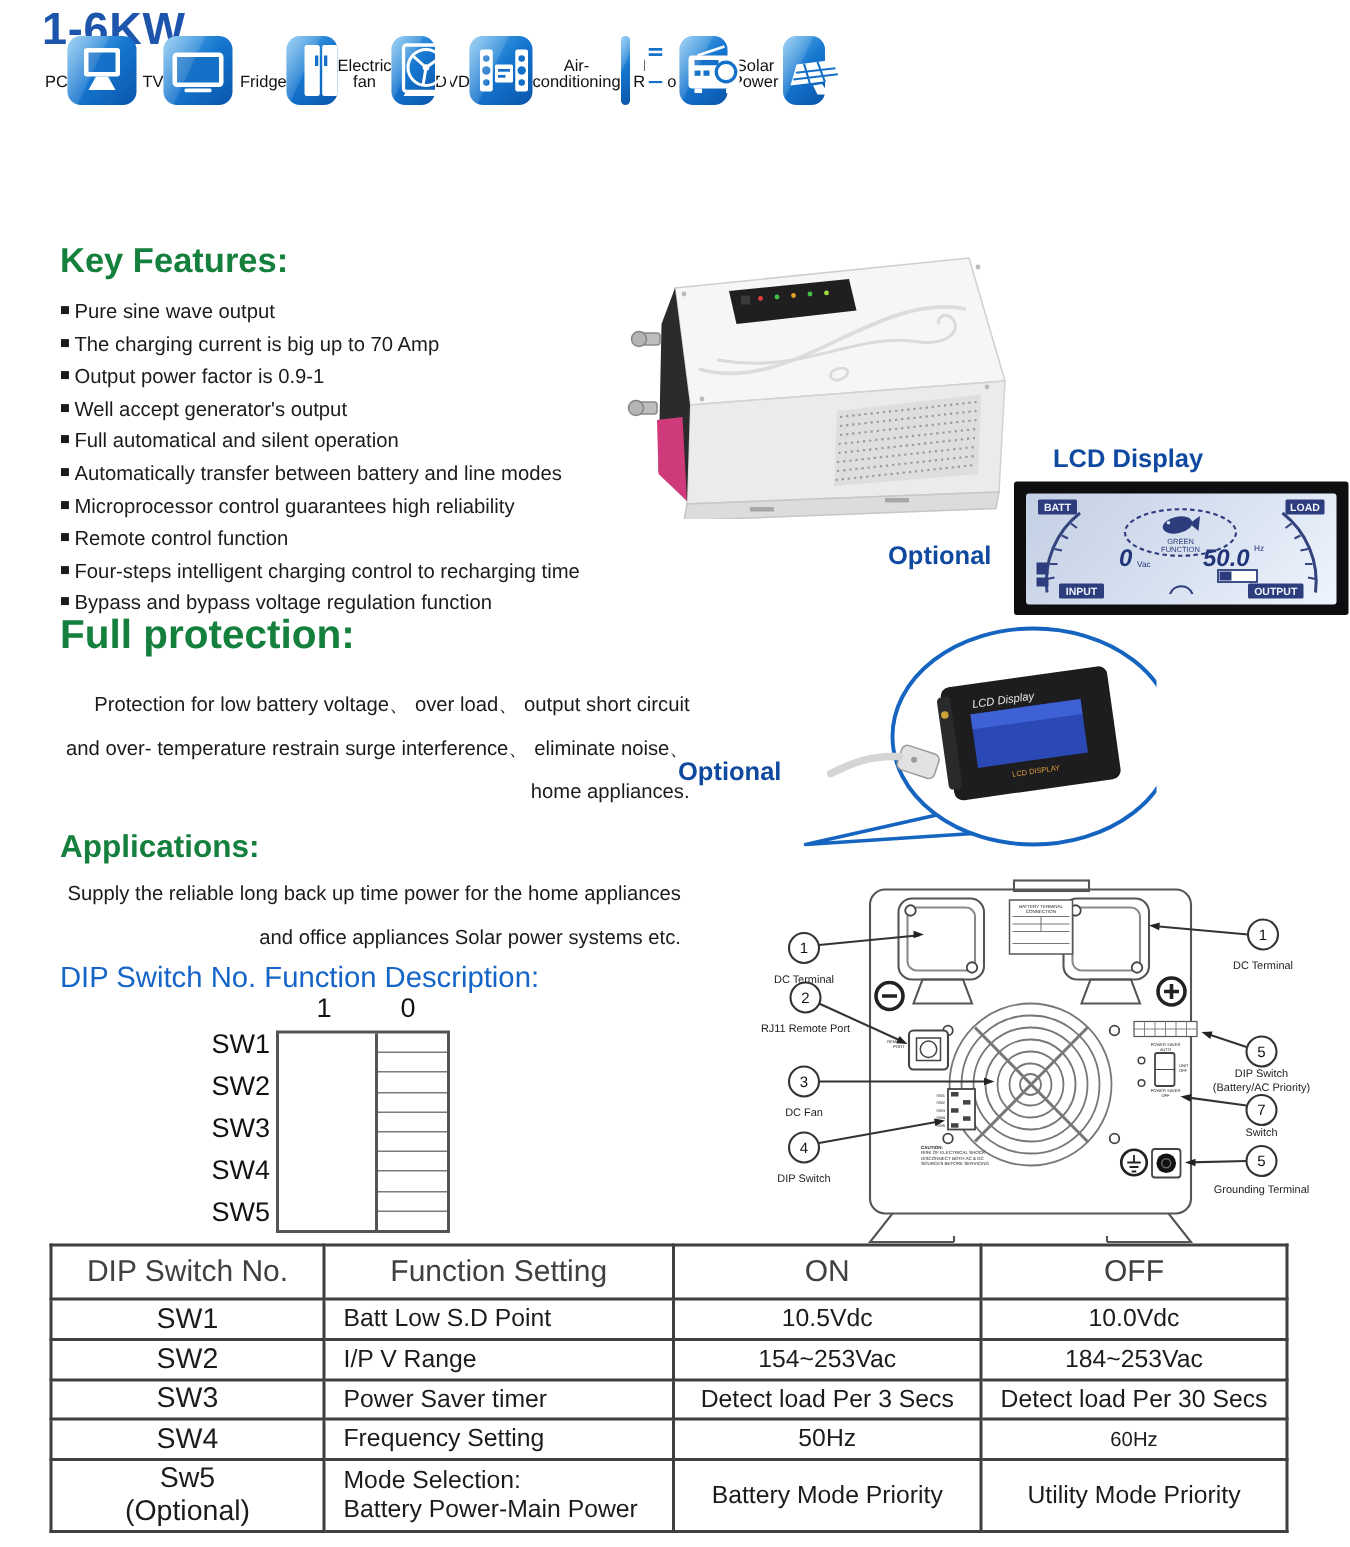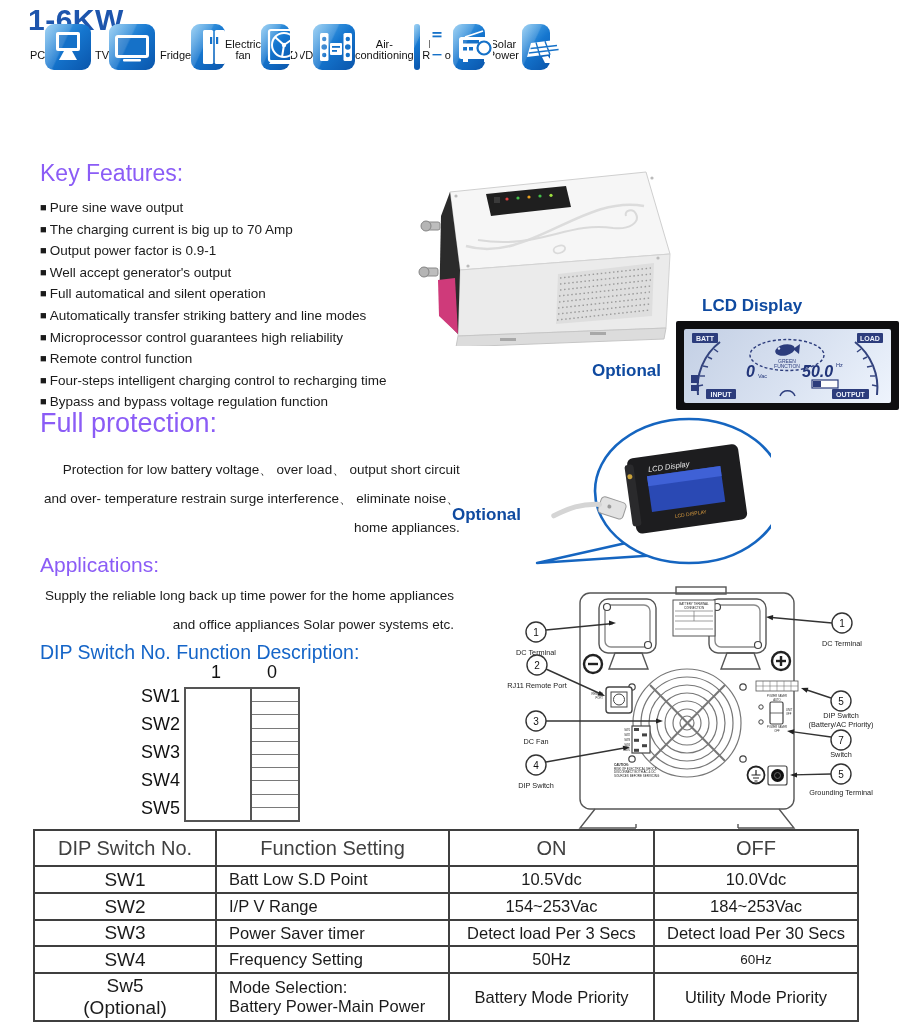--- a/index.html
+++ b/index.html
@@ -11,21 +11,21 @@
   .icons-row{left:30px;top:24px;display:flex;}
   .appl{width:65px;display:flex;flex-direction:row;align-items:center;}
   .appl-label{height:32px;display:flex;align-items:flex-end;justify-content:center;text-align:center;
               font-size:11px;line-height:11.5px;color:#111;padding-bottom:3px;}
   .tile{width:46px;height:46px;border-radius:9px;position:relative;
         background:linear-gradient(135deg,#5db3ec 0%,#1576cf 48%,#0a55ab 100%);}
   .tile svg{position:absolute;left:0;top:0;}
   .tile::after{content:"";position:absolute;inset:0;border-radius:9px;
         background:linear-gradient(115deg,rgba(255,255,255,.42),rgba(255,255,255,.14) 40%,rgba(255,255,255,0) 43%);}
   
-  .h-blue{color:#8b5cf6;}
+  .h-blue{color:#15803d;font-weight:bold;}
   .kf-h{left:40px;top:160px;font-size:23px;}
   .kf-list{left:40px;top:197px;margin:0;padding:0;list-style:none;}
   .kf-list li{font-size:13.5px;line-height:21.6px;display:flex;align-items:center;white-space:nowrap;}
   .kf-bullet{font-size:11px;margin-right:3px;}
   .fp-h{left:40px;top:408px;font-size:27px;}
   .body-lines{font-size:13.5px;line-height:29px;white-space:nowrap;text-align:right;}
   .fp-lines{left:44px;top:455px;}
   .app-h{left:40px;top:553px;font-size:21px;}
   .app-lines{left:45px;top:581px;}
   .opt{font-size:17px;font-weight:bold;color:#0f4aa0;}
@@ -186,21 +186,21 @@
     <li>
         <span class="kf-bullet">■</span>
         <span>Well accept generator's output</span>
       </li>
     <li>
         <span class="kf-bullet">■</span>
         <span>Full automatical and silent operation</span>
       </li>
     <li>
         <span class="kf-bullet">■</span>
-        <span>Automatically transfer striking battery and line modes</span>
+        <span>Automatically transfer between battery and line modes</span>
       </li>
     <li>
         <span class="kf-bullet">■</span>
         <span>Microprocessor control guarantees high reliability</span>
       </li>
     <li>
         <span class="kf-bullet">■</span>
         <span>Remote control function</span>
       </li>
     <li>

